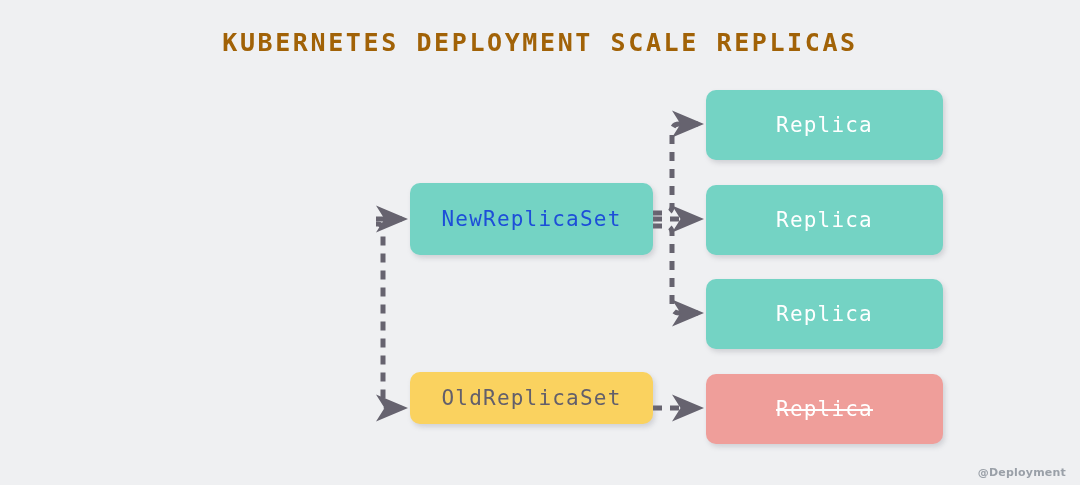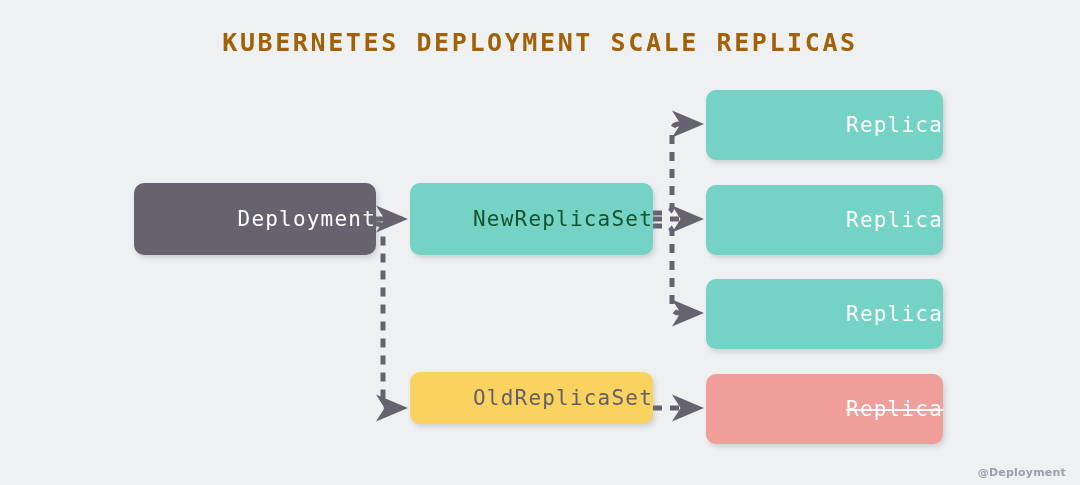--- a/index.html
+++ b/index.html
@@ -30,33 +30,33 @@
     letter-spacing: 2.6px;
     color: #a16207;
     white-space: nowrap;
   }
   .node {
     position: absolute;
     border-radius: 10px;
     box-sizing: border-box;
     display: flex;
     align-items: center;
-    justify-content: flex-end;
+    justify-content: center;
     font-family: "DejaVu Sans Mono", "Liberation Mono", monospace;
     font-size: 21px;
     letter-spacing: 1.2px;
     box-shadow: 2px 3px 5px rgba(130,130,140,0.28);
   }
   .node-deployment {
     background: #66636f;
     color: #ffffff;
   }
   .node-new-rs {
     background: #74d3c4;
-    color: #14532d;
+    color: #1d4ed8;
   }
   .node-old-rs {
     background: #fad25f;
     color: #625f6b;
   }
   .node-replica-active {
     background: #74d3c4;
     color: #ffffff;
   }
   .node-replica-dead {
@@ -106,23 +106,20 @@
 
     <path d="M653,213 L665,213 Q672,213 672,206 L672,132 Q672,124 679,124 L698,124" fill="none" stroke="#66636f" stroke-width="5" stroke-dasharray="9,8" stroke-linecap="butt" marker-end="url(#arrowhead)"></path>
 
     <path d="M653,219 L698,219" fill="none" stroke="#66636f" stroke-width="5" stroke-dasharray="9,8" stroke-linecap="butt" marker-end="url(#arrowhead)"></path>
 
     <path d="M653,226 L665,226 Q672,226 672,233 L672,305 Q672,313 679,313 L698,313" fill="none" stroke="#66636f" stroke-width="5" stroke-dasharray="9,8" stroke-linecap="butt" marker-end="url(#arrowhead)"></path>
 
     <path d="M653,408 L698,408" fill="none" stroke="#66636f" stroke-width="5" stroke-dasharray="9,8" stroke-linecap="butt" marker-end="url(#arrowhead)"></path>
   </svg>
 
-  <div class="node node-deployment" style="left:134px; top:183px; width:242px; height:72px;">
-    <span>Deployment</span>
-  </div>
 
   <div class="node node-new-rs" style="left:410px; top:183px; width:243px; height:72px;">
     <span>NewReplicaSet</span>
   </div>
 
   <div class="node node-old-rs" style="left:410px; top:372px; width:243px; height:52px;">
     <span>OldReplicaSet</span>
   </div>
 
   <div class="node node-replica-active" style="left:706px; top:90px; width:237px; height:70px;">

